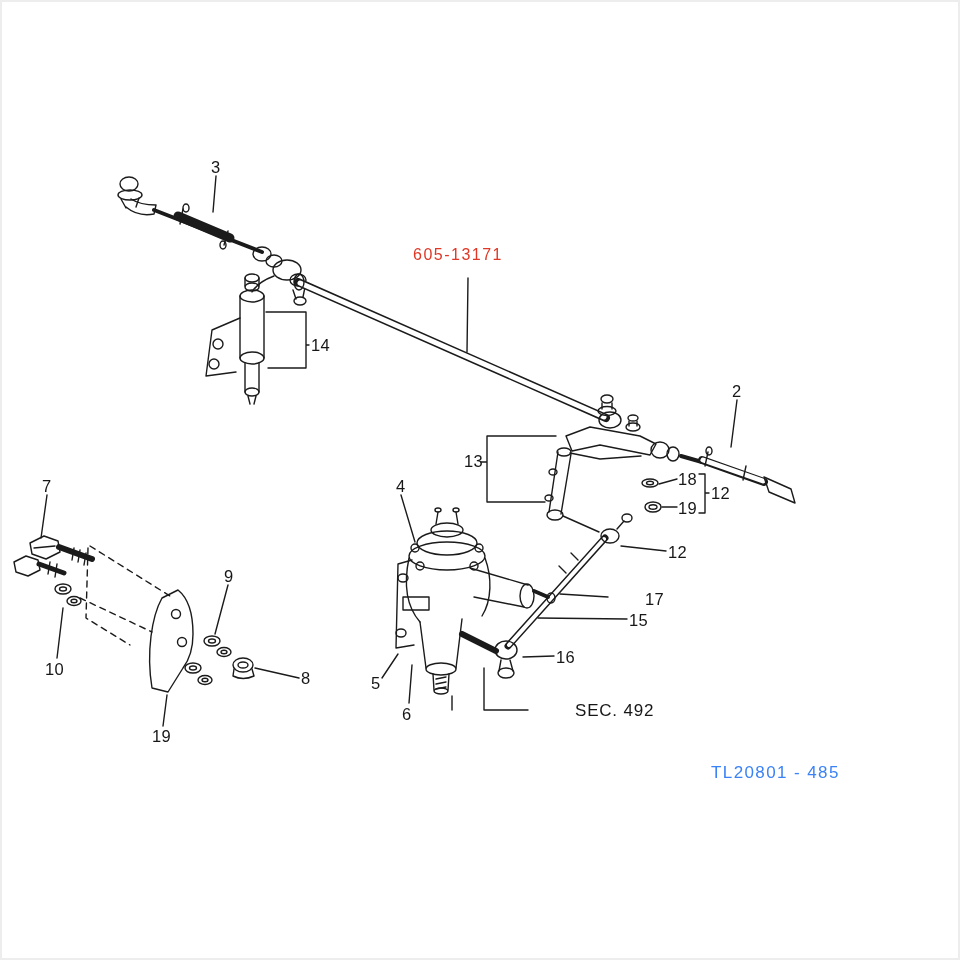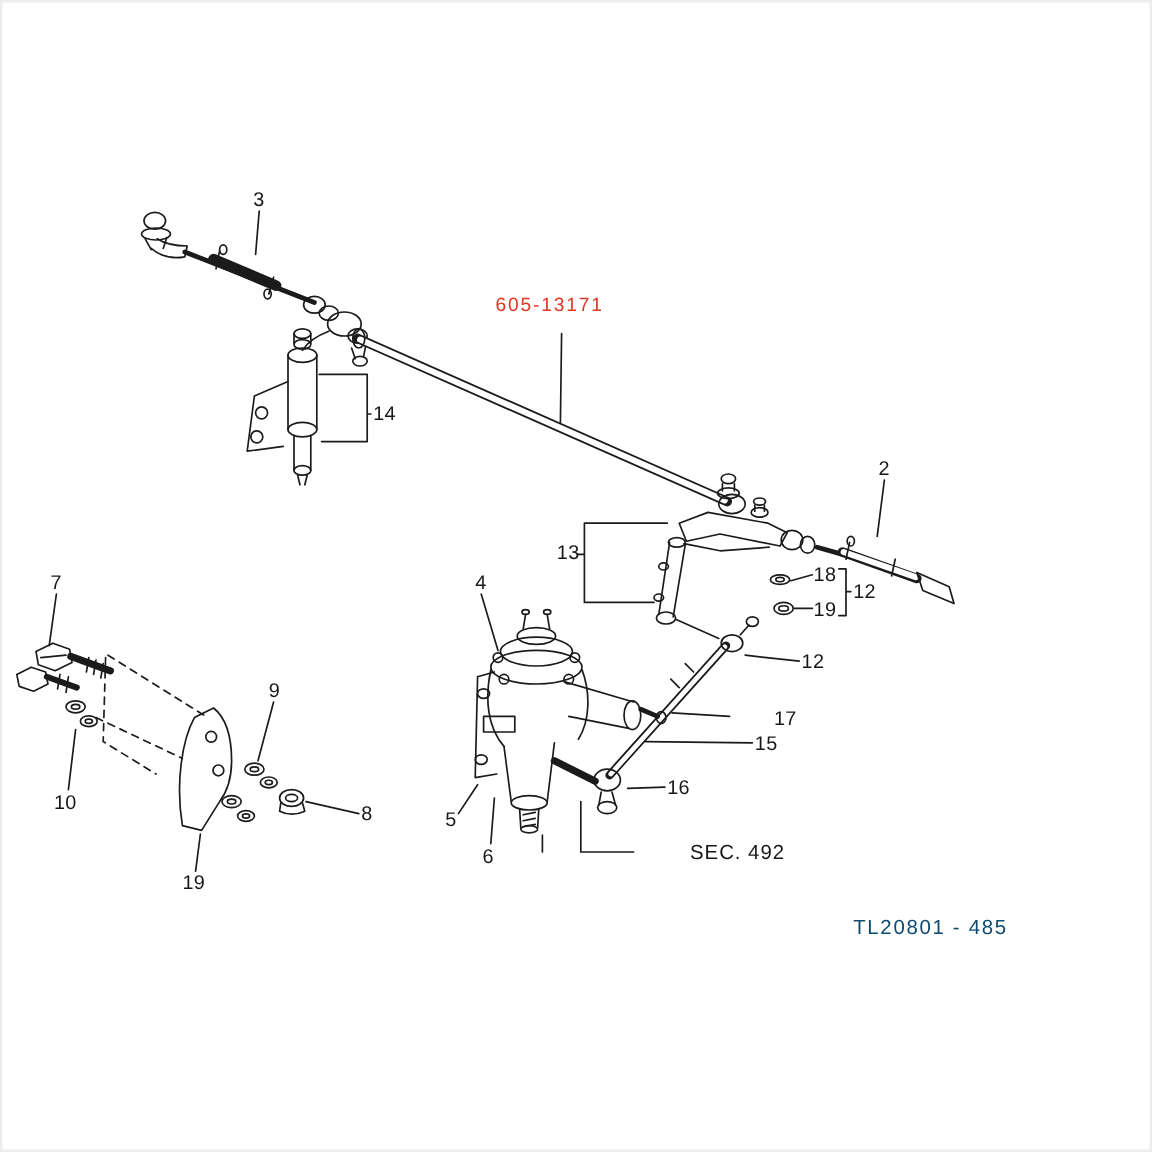--- a/index.html
+++ b/index.html
@@ -32,21 +32,21 @@
     position: absolute;
     font-size: 17px;
     color: #171717;
     letter-spacing: .8px;
     white-space: nowrap;
     margin-left: 44px;
   }
   .sheet-code {
     position: absolute;
     font-size: 17px;
-    color: #0c4a6e;
+    color: #3b82f6;
     letter-spacing: 1.4px;
     white-space: nowrap;
   }
 </style>
 </head>
 <body>
 
 <div class="page">
 
   <svg class="art" viewBox="0 0 960 960" xmlns="http://www.w3.org/2000/svg">

